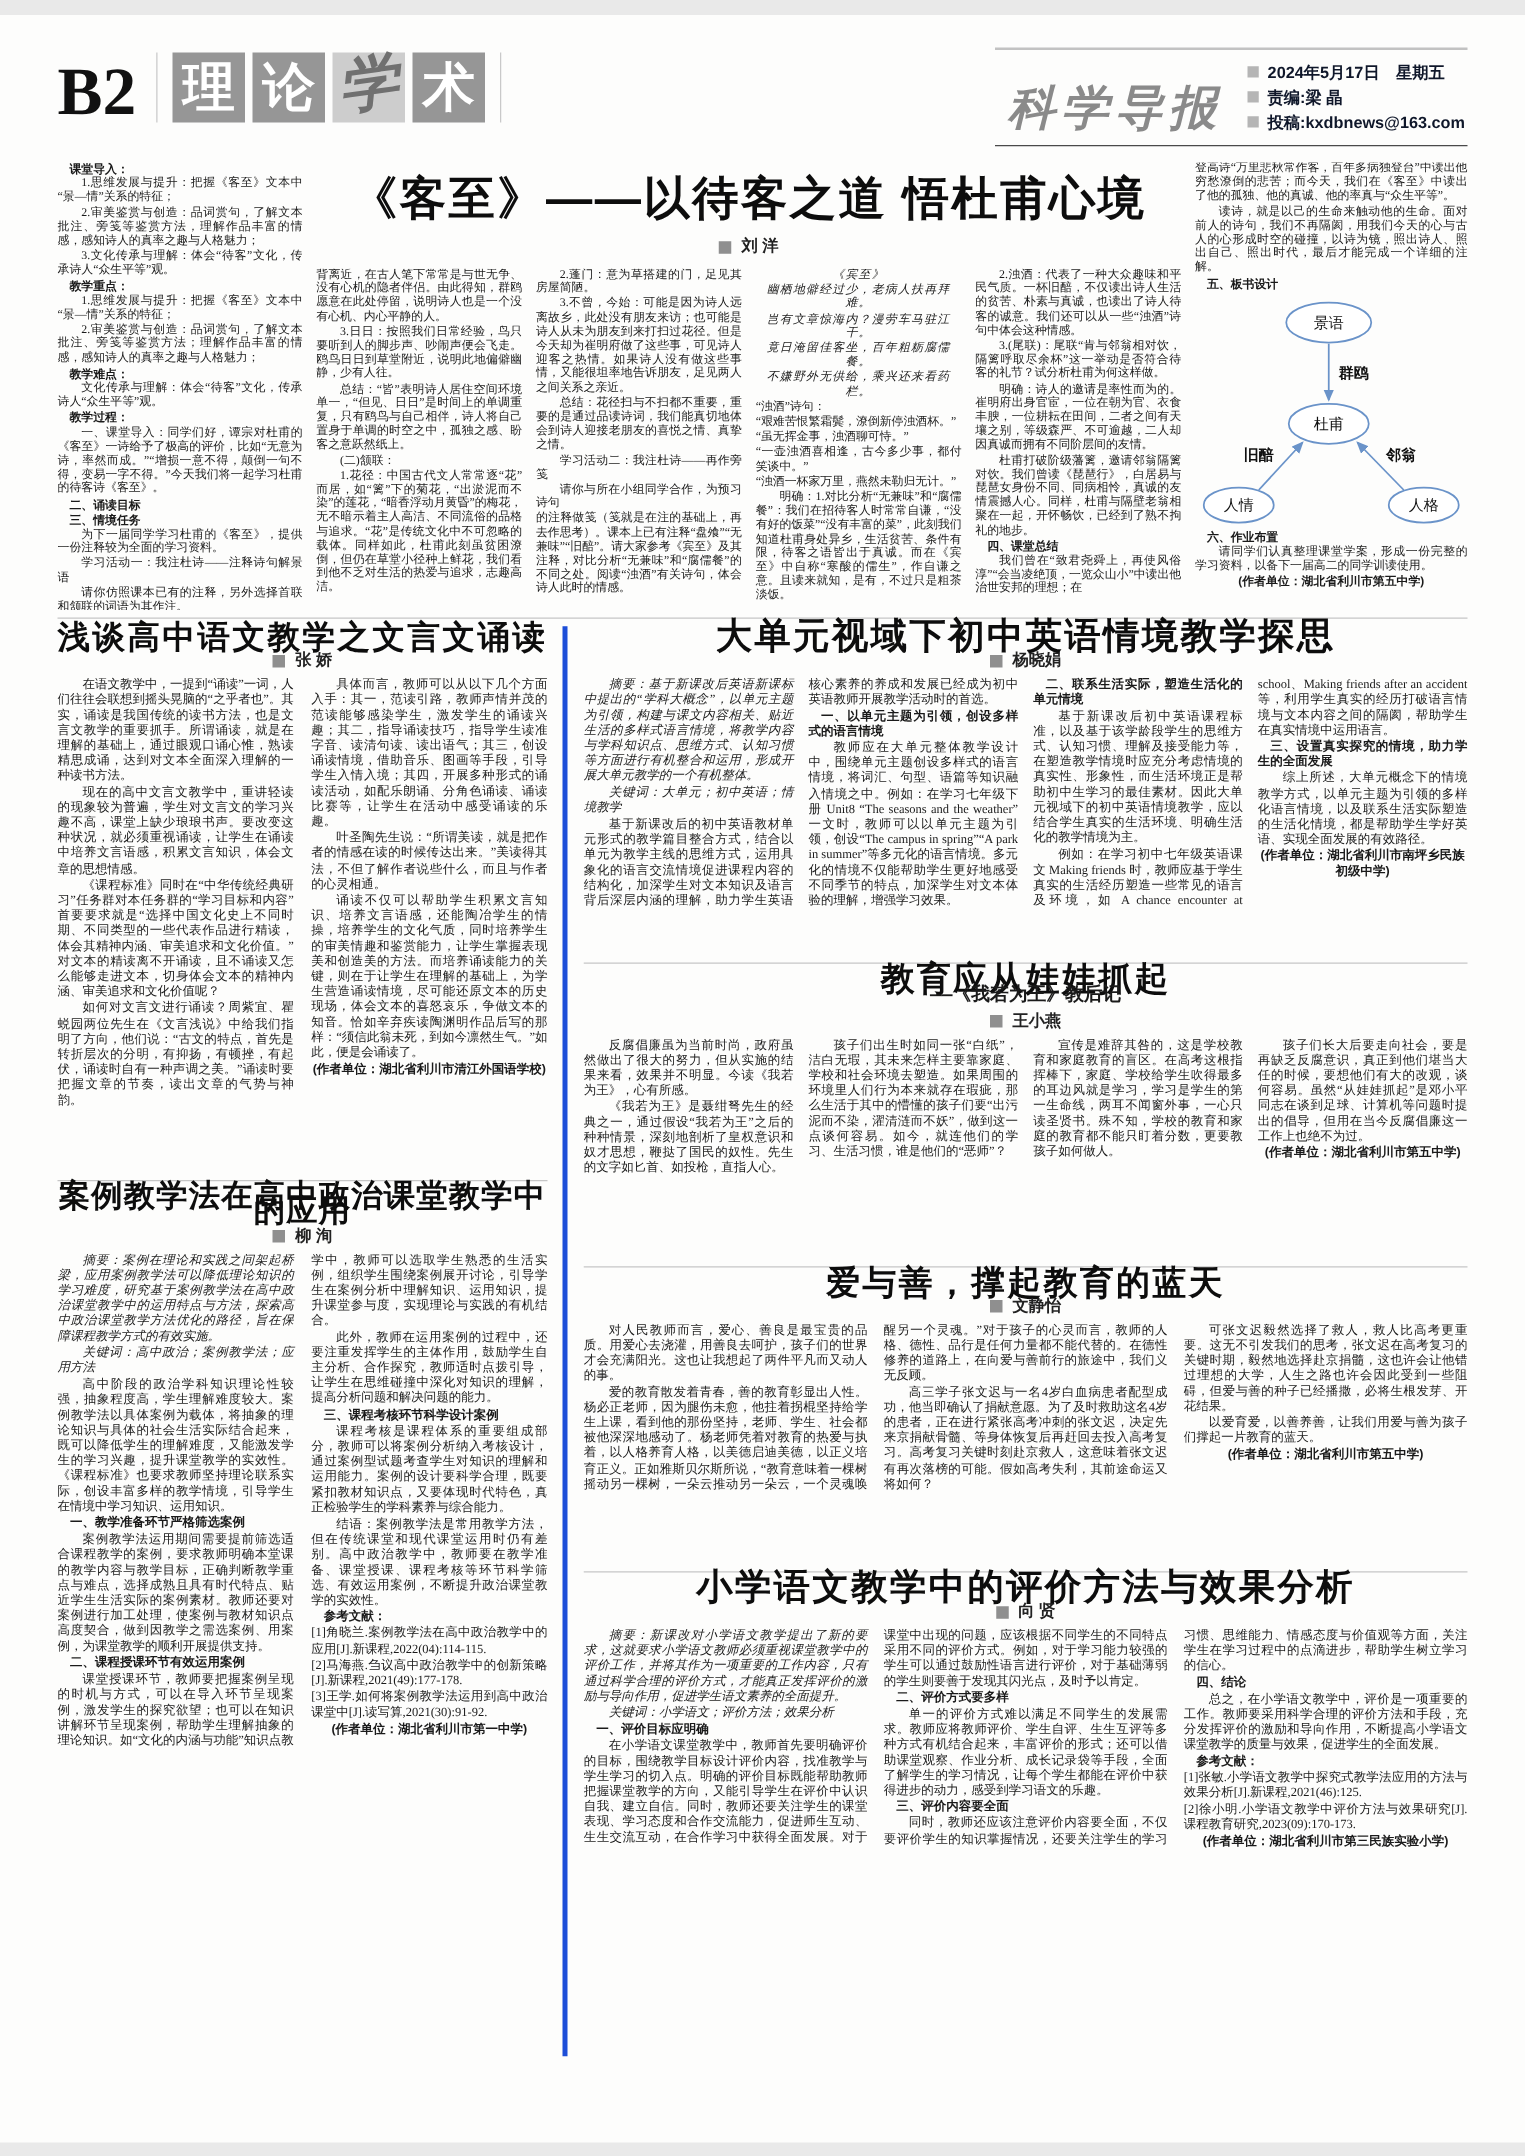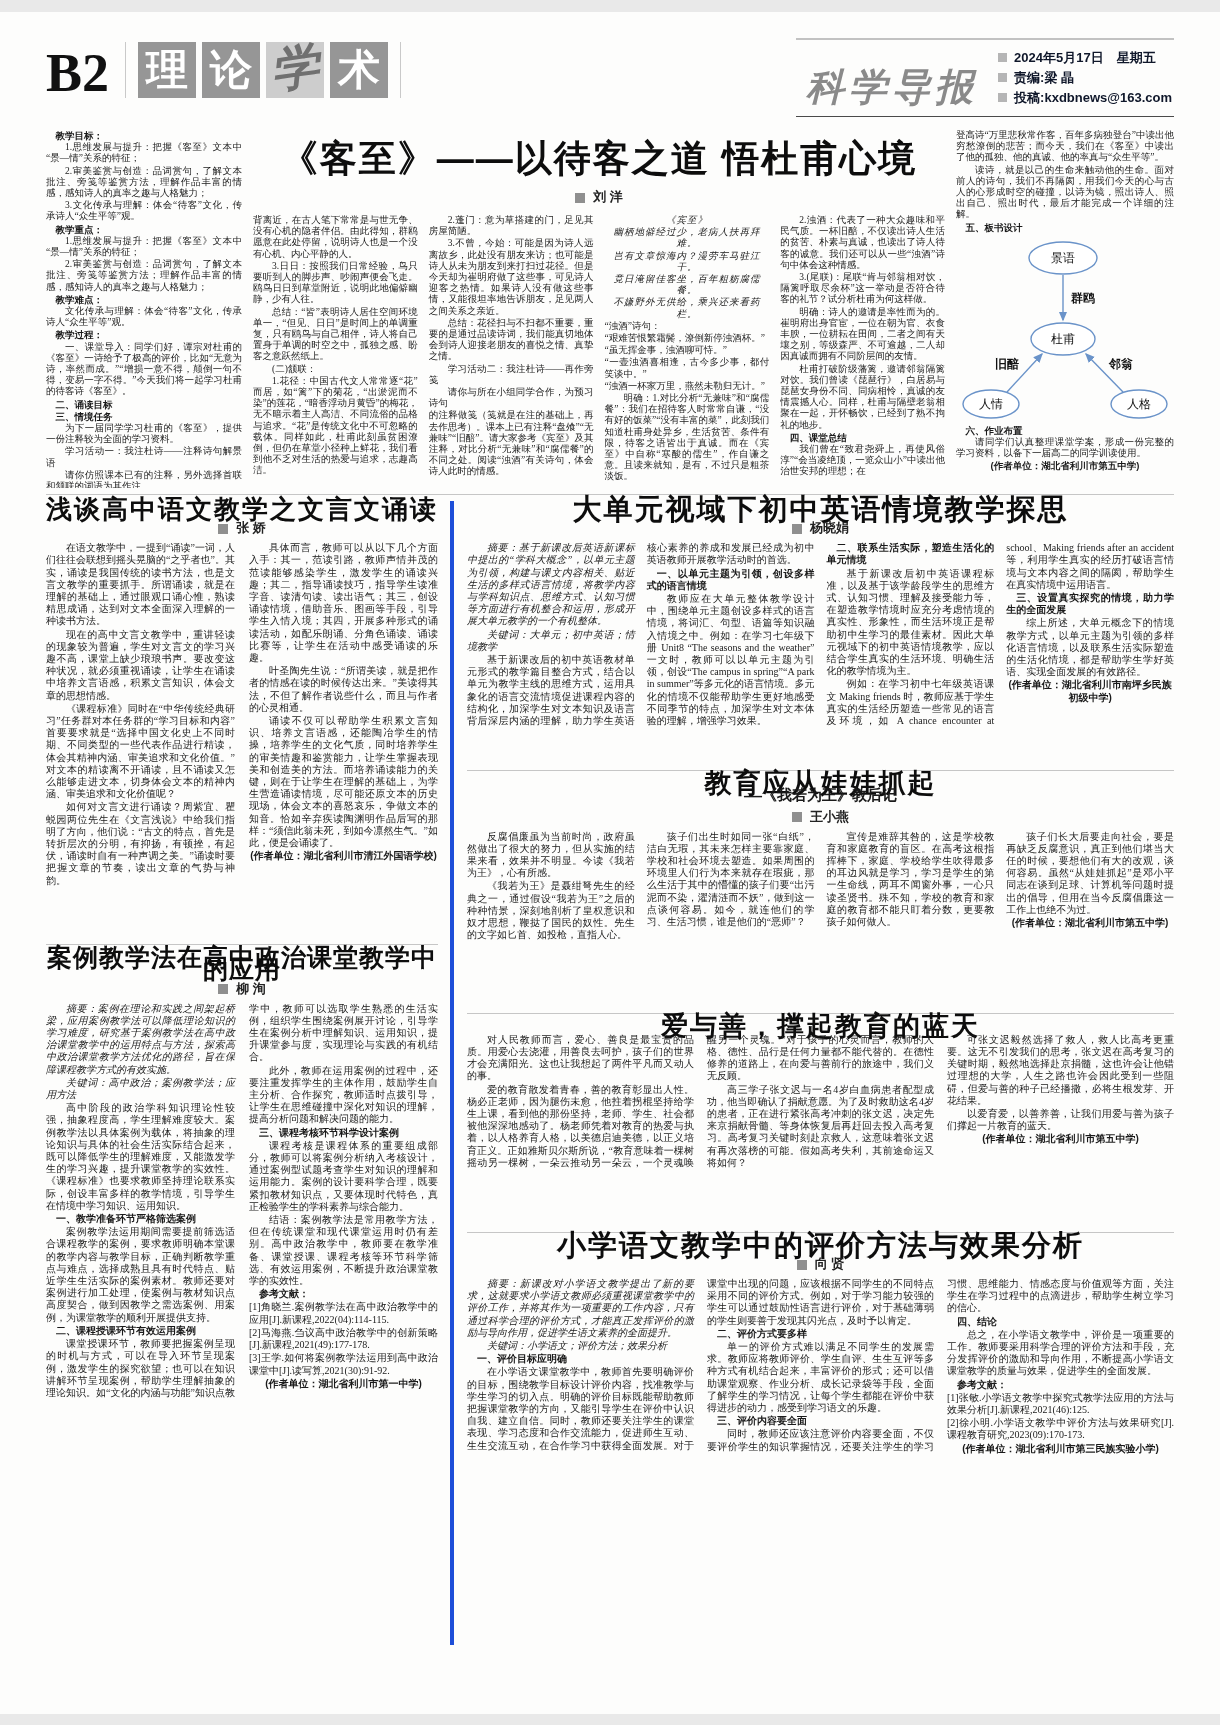--- a/index.html
+++ b/index.html
@@ -90,21 +90,21 @@
       <div class="datelines">
         <div class="dateline"><span>2024年5月17日</span>　<span>星期五</span></div>
         <div class="dateline">责编:梁 晶</div>
         <div class="dateline">投稿:kxdbnews@163.com</div>
       </div>
     </div>
   </div>
 
   <div class="a1 art">
     <div class="col1">
-        <p class="h">教学目标：</p>
+        <p class="h">课堂导入：</p>
         <p>1.思维发展与提升：把握《客至》文本中“景—情”关系的特征；</p>
         <p>2.审美鉴赏与创造：品词赏句，了解文本批注、旁笺等鉴赏方法，理解作品丰富的情感，感知诗人的真率之趣与人格魅力；</p>
         <p>3.文化传承与理解：体会“待客”文化，传承诗人“众生平等”观。</p>
         <p class="h">教学重点：</p>
         <p>1.思维发展与提升：把握《客至》文本中“景—情”关系的特征；</p>
         <p>2.审美鉴赏与创造：品词赏句，了解文本批注、旁笺等鉴赏方法；理解作品丰富的情感，感知诗人的真率之趣与人格魅力；</p>
         <p class="h">教学难点：</p>
         <p>文化传承与理解：体会“待客”文化，传承诗人“众生平等”观。</p>
         <p class="h">教学过程：</p>
         <p>一、课堂导入：同学们好，谭宗对杜甫的《客至》一诗给予了极高的评价，比如“无意为诗，率然而成。”“增损一意不得，颠倒一句不得，变易一字不得。”今天我们将一起学习杜甫的待客诗《客至》。</p>
@@ -259,20 +259,21 @@
             <p>《我若为王》是聂绀弩先生的经典之一，通过假设“我若为王”之后的种种情景，深刻地剖析了皇权意识和奴才思想，鞭挞了国民的奴性。先生的文字如匕首、如投枪，直指人心。</p>
             <p>孩子们出生时如同一张“白纸”，洁白无瑕，其未来怎样主要靠家庭、学校和社会环境去塑造。如果周围的环境里人们行为本来就存在瑕疵，那么生活于其中的懵懂的孩子们要“出污泥而不染，濯清涟而不妖”，做到这一点谈何容易。如今，就连他们的学习、生活习惯，谁是他们的“恶师”？</p>
             <p>宣传是难辞其咎的，这是学校教育和家庭教育的盲区。在高考这根指挥棒下，家庭、学校给学生吹得最多的耳边风就是学习，学习是学生的第一生命线，两耳不闻窗外事，一心只读圣贤书。殊不知，学校的教育和家庭的教育都不能只盯着分数，更要教孩子如何做人。</p>
             <p>孩子们长大后要走向社会，要是再缺乏反腐意识，真正到他们堪当大任的时候，要想他们有大的改观，谈何容易。虽然“从娃娃抓起”是邓小平同志在谈到足球、计算机等问题时提出的倡导，但用在当今反腐倡廉这一工作上也绝不为过。</p>
             <p class="aff">(作者单位：湖北省利川市第五中学)</p>
           </div>
       </div>
       <hr class="rule">
       <div class="a6 art">
         <div class="headline">爱与善，撑起教育的蓝天</div>
+        <div class="byline"><span class="sq"></span><span>文静怡</span></div>
         <div class="body">
             <p>对人民教师而言，爱心、善良是最宝贵的品质。用爱心去浇灌，用善良去呵护，孩子们的世界才会充满阳光。这也让我想起了两件平凡而又动人的事。</p>
             <p>爱的教育散发着青春，善的教育彰显出人性。杨必正老师，因为腿伤未愈，他拄着拐棍坚持给学生上课，看到他的那份坚持，老师、学生、社会都被他深深地感动了。杨老师凭着对教育的热爱与执着，以人格养育人格，以美德启迪美德，以正义培育正义。正如雅斯贝尔斯所说，“教育意味着一棵树摇动另一棵树，一朵云推动另一朵云，一个灵魂唤醒另一个灵魂。”对于孩子的心灵而言，教师的人格、德性、品行是任何力量都不能代替的。在德性修养的道路上，在向爱与善前行的旅途中，我们义无反顾。</p>
             <p>高三学子张文迟与一名4岁白血病患者配型成功，他当即确认了捐献意愿。为了及时救助这名4岁的患者，正在进行紧张高考冲刺的张文迟，决定先来京捐献骨髓、等身体恢复后再赶回去投入高考复习。高考复习关键时刻赴京救人，这意味着张文迟有再次落榜的可能。假如高考失利，其前途命运又将如何？</p>
             <p>可张文迟毅然选择了救人，救人比高考更重要。这无不引发我们的思考，张文迟在高考复习的关键时期，毅然地选择赴京捐髓，这也许会让他错过理想的大学，人生之路也许会因此受到一些阻碍，但爱与善的种子已经播撒，必将生根发芽、开花结果。</p>
             <p>以爱育爱，以善养善，让我们用爱与善为孩子们撑起一片教育的蓝天。</p>
             <p class="aff">(作者单位：湖北省利川市第五中学)</p>
           </div>
       </div>
       <hr class="rule">

